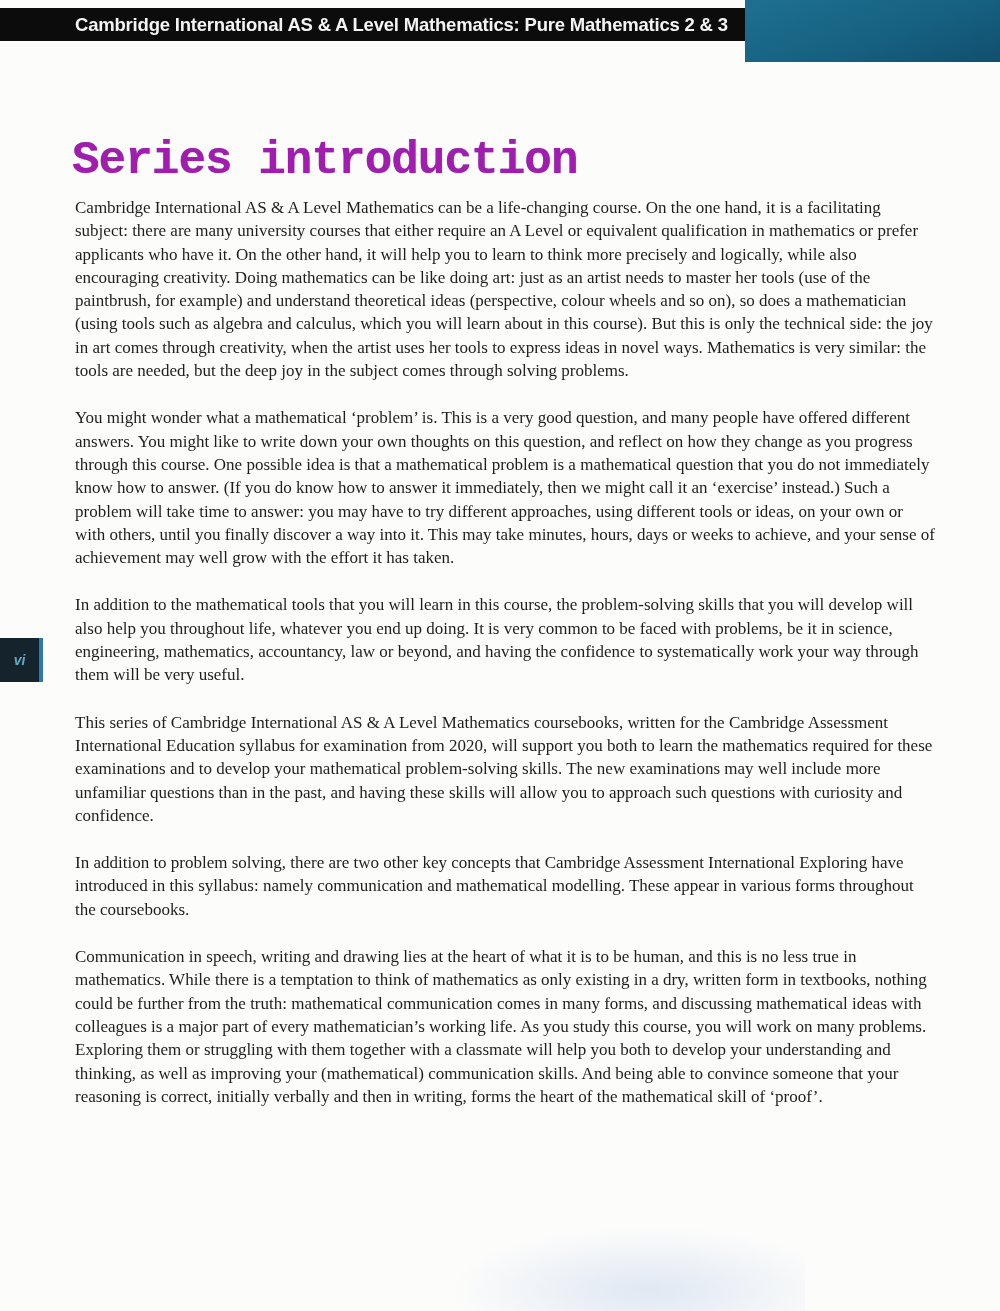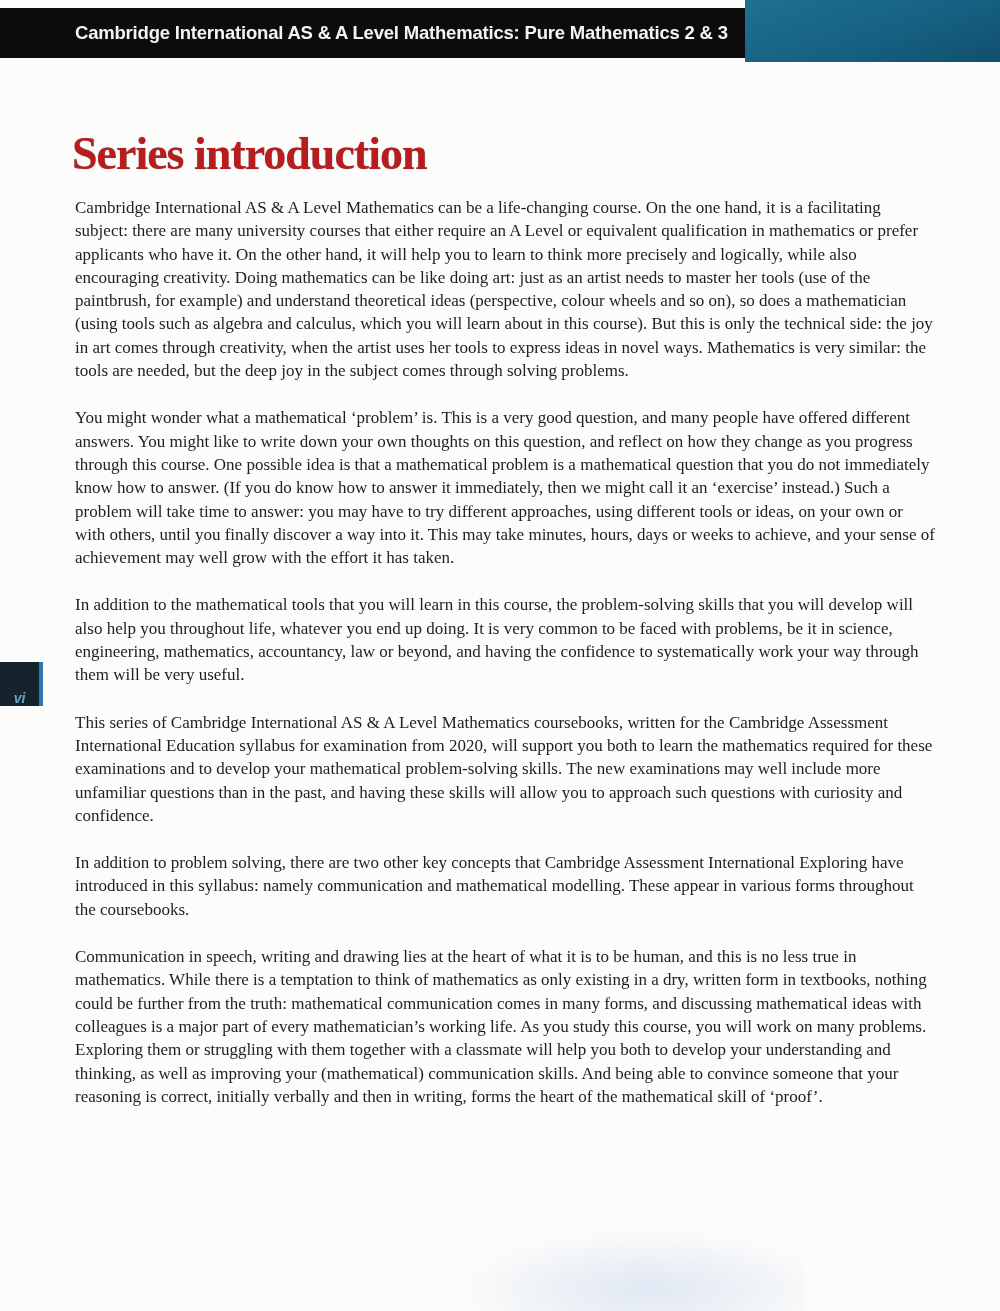--- a/index.html
+++ b/index.html
@@ -9,21 +9,21 @@
     position: relative;
     background: #fcfcfb;
     overflow: hidden;
     font-family: "Liberation Serif", serif;
   }
 
   
   .header-black {
     position: absolute;
     left: 0; top: 8px;
-    width: 745px; height: 50px;
+    width: 745px; height: 33px;
     background: #0c0c0c;
     display: flex;
     align-items: center;
   }
   .book-title {
     color: #f4f4f4;
     font-family: "Liberation Sans", sans-serif;
     font-size: 18.5px;
     font-weight: 700;
     letter-spacing: -0.2px;
@@ -33,40 +33,39 @@
   .header-teal {
     position: absolute;
     left: 745px; top: 0;
     width: 255px; height: 62px;
     background: linear-gradient(160deg, #1e7091 0%, #166182 55%, #114f6d 100%);
   }
 
   
   .page-title {
     position: absolute;
-    left: 72px; top: 96px;
-    font-family: Liberation Serif, serif;
+    left: 72px; top: 104px;
+    font-family: Liberation Mono, monospace;
     font-weight: 700;
     font-size: 46px;
     letter-spacing: -1px;
-    color: #b91c1c;
+    color: #a21caf;
     text-shadow: 0 0 1px rgba(16, 58, 86, 0.55);
   }
 
   
   .page-tab {
     position: absolute;
     left: 0; top: 638px;
     width: 39px; height: 44px;
     background: #15242c;
     border-right: 4px solid #2e77b4;
     display: flex;
-    align-items: flex-end;
+    align-items: center;
     justify-content: center;
-    margin-top: 24px;
   }
   .page-tab .folio {
     color: #63a9c6;
     font-family: "Liberation Sans", sans-serif;
     font-size: 14px;
     font-weight: 700;
     font-style: italic;
   }
 
   

